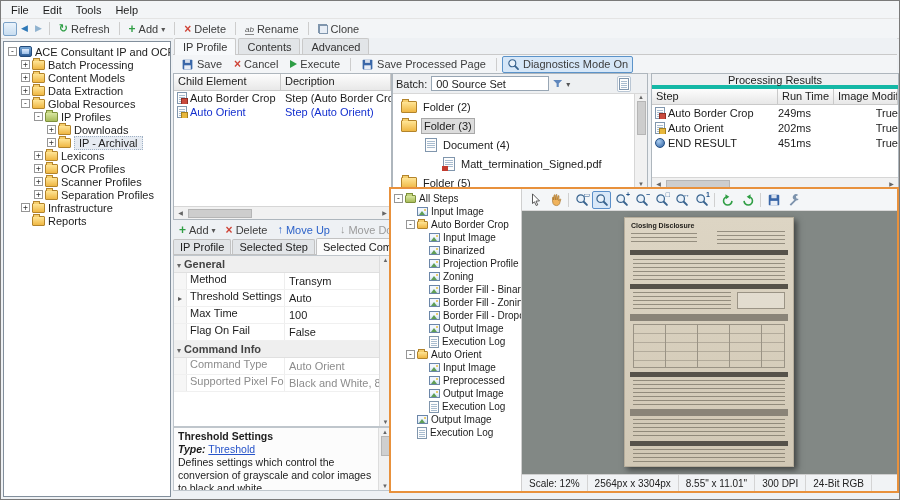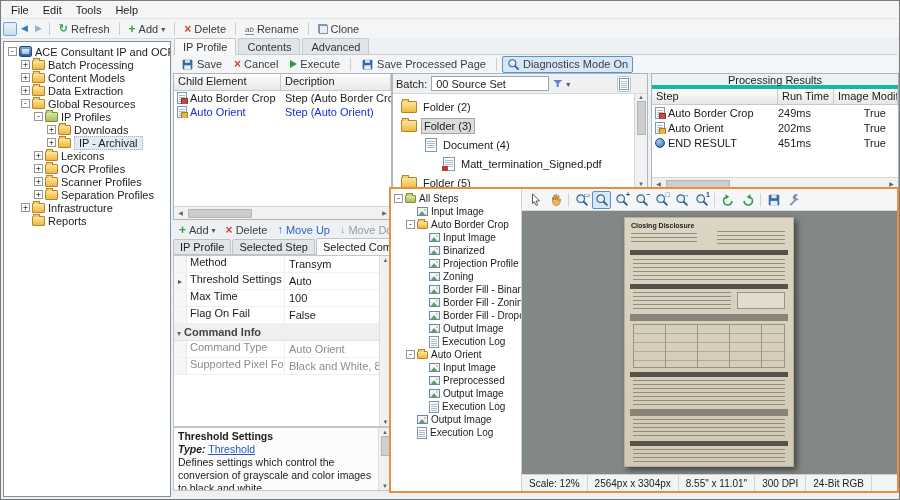--- a/index.html
+++ b/index.html
@@ -98,21 +98,21 @@
 
 .results-panel{left:650px;top:72px;width:248px;height:118px;background:#f4f4f4}
 .res-title{height:15px;display:flex;align-items:center;justify-content:center;background:#eef0f2;border-bottom:4px solid #14b8a6;color:#222}
 .res-head{display:flex;height:16px;background:linear-gradient(#fdfdfd,#e7e7e7);border-bottom:1px solid #c9c9c9}
 .res-head span{padding:1px 4px;border-right:1px solid #c9c9c9;white-space:nowrap;overflow:hidden}
 .rh-step{flex:0 0 126px}.rh-time{flex:0 0 56px}.rh-mod{flex:1}
 .res-rows{position:absolute;left:0;right:0;top:31px;bottom:13px;background:#fff}
 .res-row{display:flex;height:15px;align-items:center}
 .rc-step{flex:0 0 126px;display:flex;gap:3px;align-items:center;padding-left:3px;overflow:hidden;white-space:nowrap}
 .rc-time{flex:0 0 56px;text-align:left;padding-right:5px}
-.rc-mod{flex:1;text-align:right;padding-right:12px}
+.rc-mod{flex:1;text-align:right;padding-right:0}
 .res-row.endrow{font-weight:normal}
 
 .step-actions{position:absolute;left:172px;top:220px;width:219px;height:17px;display:flex;align-items:center;gap:2px;background:#eef1f4;padding:0 2px}
 .sbtn{display:inline-flex;align-items:center;gap:3px;padding:0 4px;color:#3c3c3c;white-space:nowrap}
 .sbtn.moveup{color:#2c62c9;font-weight:normal}
 .sbtn.movedown{color:#9b9b9b}
 .detail-tabs{position:absolute;left:172px;top:237px;width:219px;height:17px;display:flex;align-items:flex-end;background:#eef1f4;border-bottom:1px solid #c2c2c2}
 .ddtab{padding:1px 6px;height:15px;display:flex;align-items:center;border:1px solid #c2c2c2;border-bottom:none;background:#e2e5e8;margin-right:1px;border-radius:2px 2px 0 0;white-space:nowrap}
 .ddtab.active{background:#fbfbfb;height:17px;margin-bottom:-1px}
 
@@ -473,20 +473,24 @@
       </span>
 </div>
 
 <div class="detail-tabs">
   <span class="ddtab">IP Profile</span>
   <span class="ddtab">Selected Step</span>
   <span class="ddtab active">Selected Command</span>
 </div>
 
 <div class="propgrid">
+  <div class="pcat">
+        <i class="caret"></i>
+        <span>General</span>
+      </div>
   <div class="prow">
         <span class="gut"></span>
         <span class="pname">Method</span>
         <span class="pval">Transym</span>
       </div>
   <div class="prow sel">
         <span class="gut"></span>
         <span class="pname">Threshold Settings</span>
         <span class="pval">Auto</span>
       </div>

